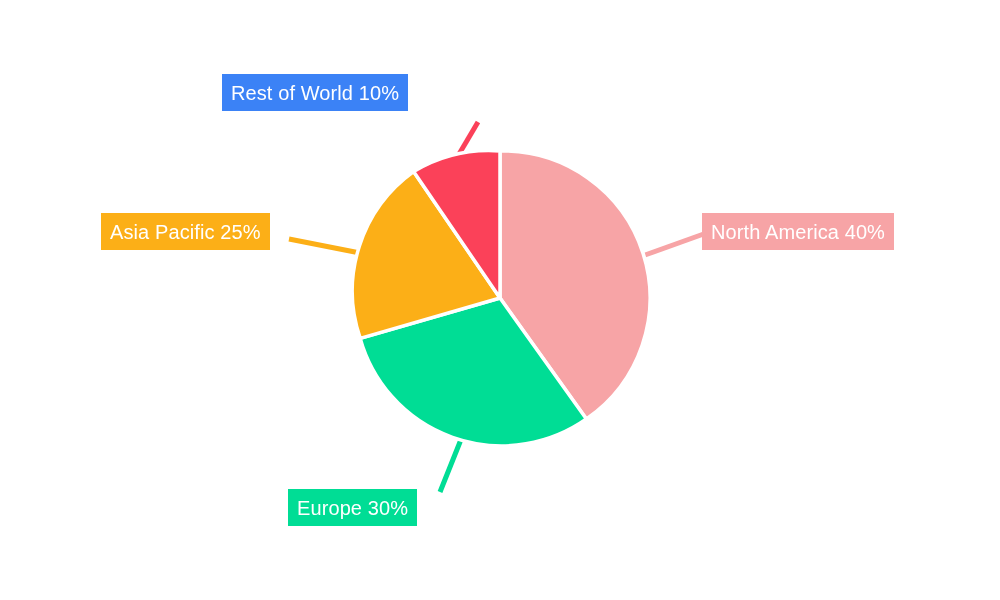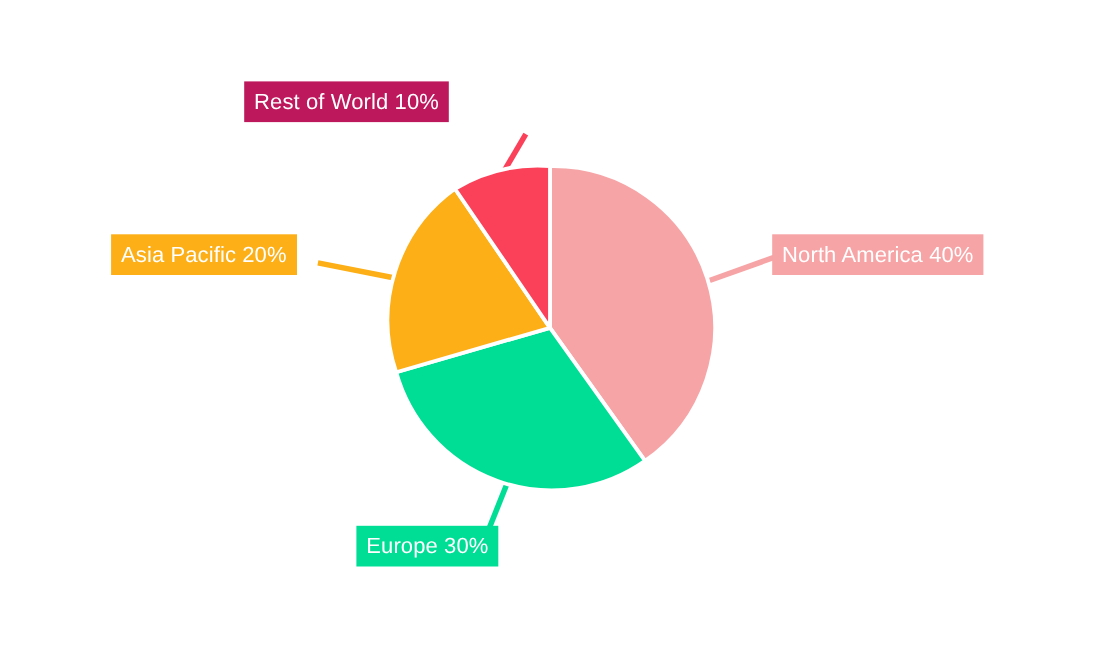--- a/index.html
+++ b/index.html
@@ -42,22 +42,21 @@
     padding: 0 9px;
     height: 37px;
   }
   #label-north-america {
     left: 702px;
     top: 213px;
     justify-content: center;
   }
   #label-europe {
     left: 288px;
-    top: 478px;
-    margin-left: 36px;
+    top: 489px;
   }
   #label-asia-pacific {
     left: 101px;
     top: 213px;
   }
   #label-rest-of-world {
     left: 222px;
     top: 74px;
   }
 </style>
@@ -85,20 +84,20 @@
 
   <div class="pie-label" id="label-north-america" style="background:#F7A4A6;">
     <span>North America 40%</span>
   </div>
 
   <div class="pie-label" id="label-europe" style="background:#00DD95;">
     <span>Europe 30%</span>
   </div>
 
   <div class="pie-label" id="label-asia-pacific" style="background:#FCAF17;">
-    <span>Asia Pacific 20%</span>
+    <span>Asia Pacific 25%</span>
   </div>
 
-  <div class="pie-label" id="label-rest-of-world" style="background:#be185d;">
+  <div class="pie-label" id="label-rest-of-world" style="background:#3b82f6;">
     <span>Rest of World 10%</span>
   </div>
 
 </div>
 
 </body></html>

